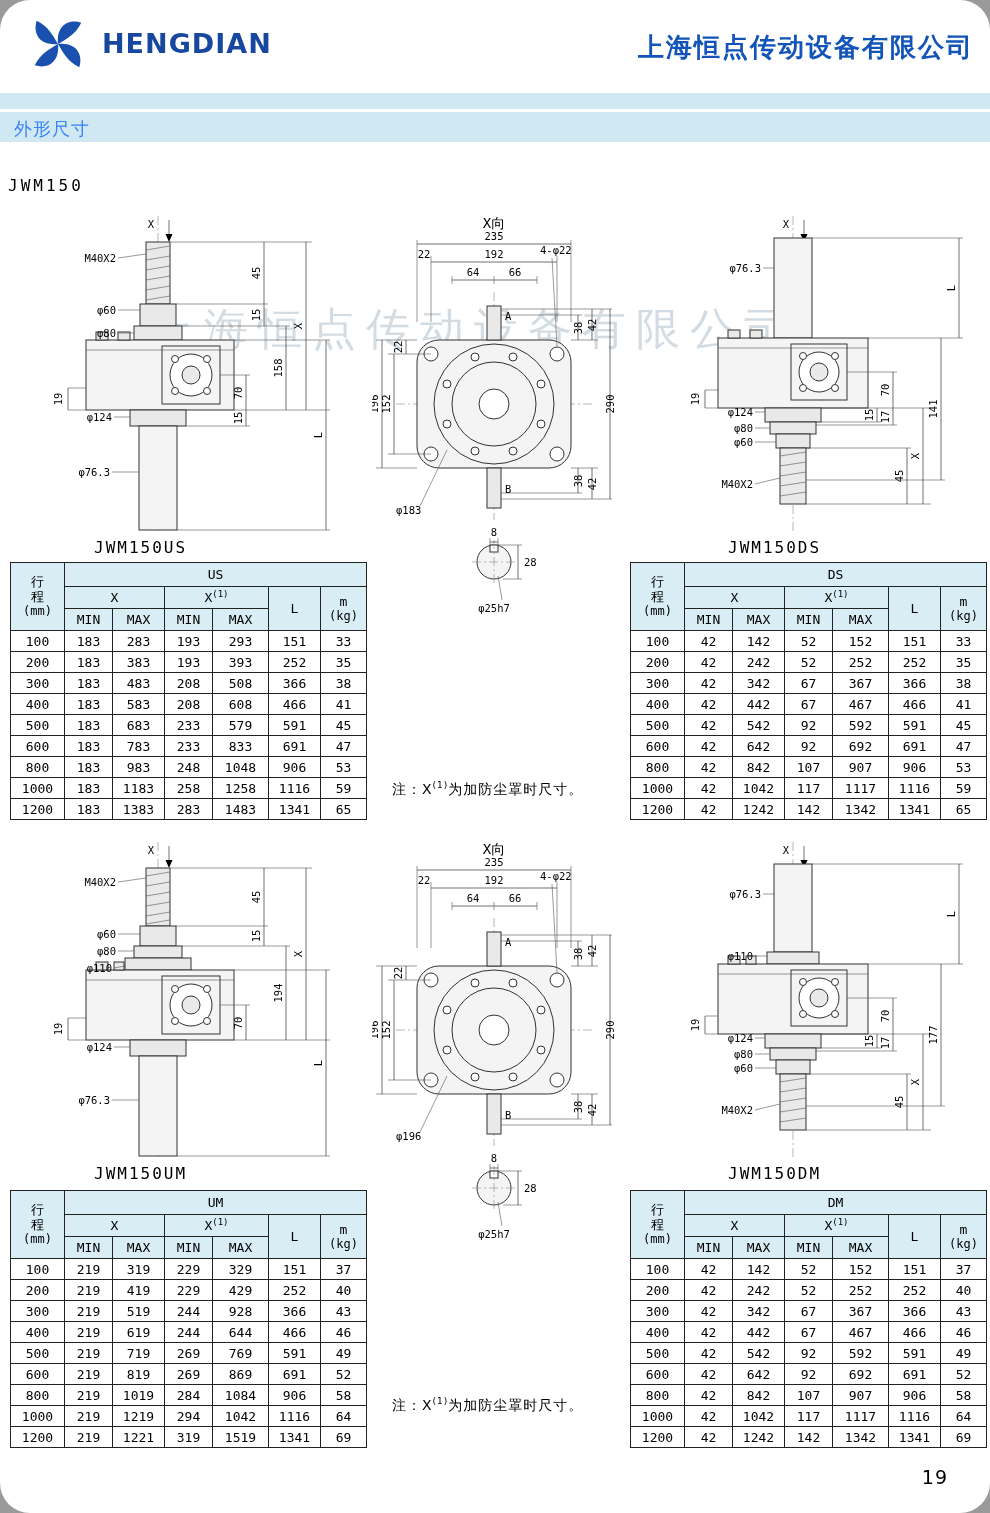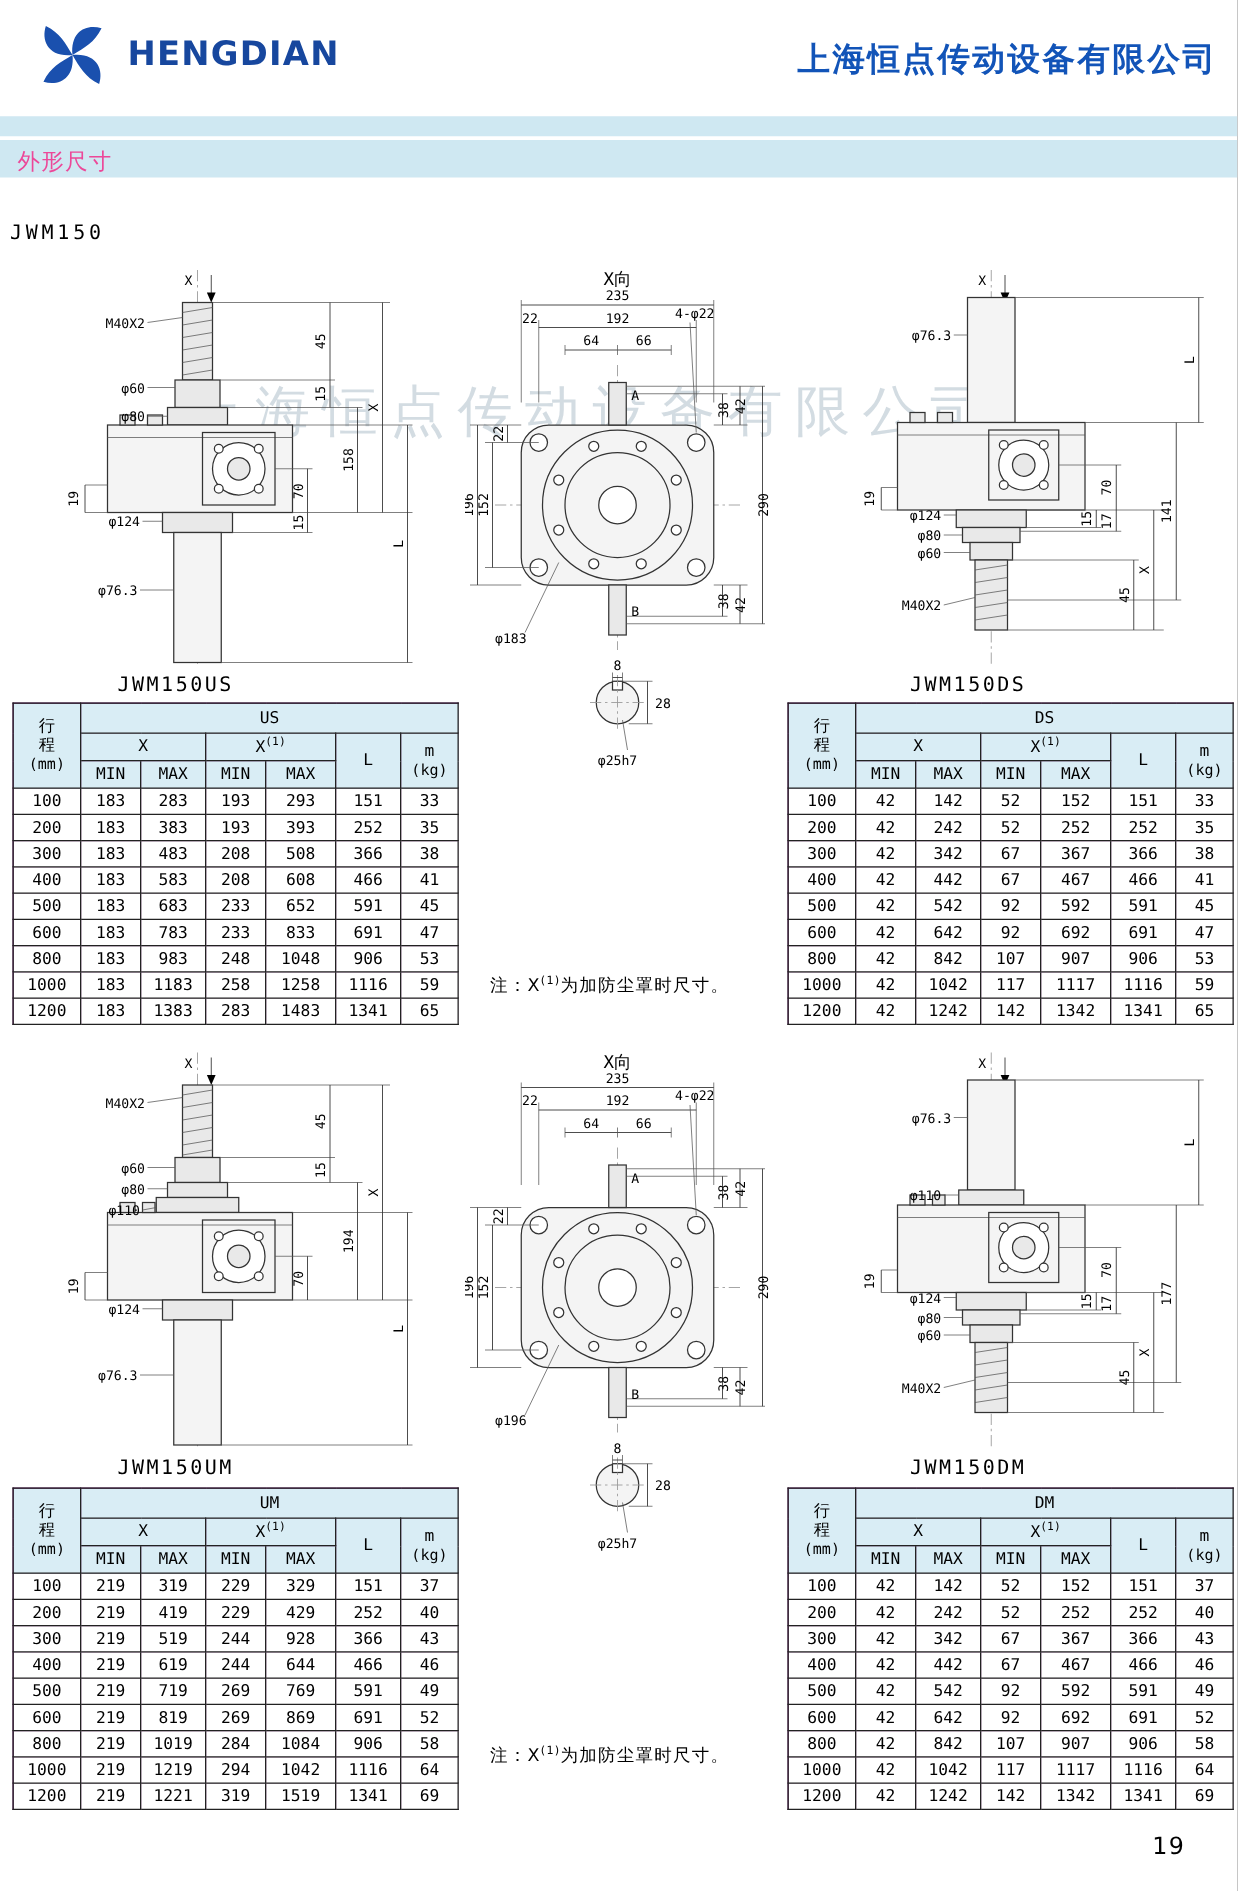--- a/index.html
+++ b/index.html
@@ -1,26 +1,26 @@
 <!DOCTYPE html>
 <html><head>
 <meta charset="utf-8">
 <style>
   * { margin:0; padding:0; box-sizing:border-box; }
   html,body { background:#9a9a9a; }
   .page { position:relative; width:990px; height:1513px; margin:0 auto; background:#fff; overflow:hidden;
-          font-family:"DejaVu Sans","Liberation Sans",sans-serif; color:#000; }
+          font-family:"DejaVu Sans","Liberation Sans",sans-serif; color:#000;border-radius:30px; }
 
   
   .logo { position:absolute; left:27px; top:13px; }
   .brand { position:absolute; left:102px; top:28px; font-size:27px; font-weight:bold; color:#17479e; letter-spacing:1px; }
   .company { position:absolute; right:16px; top:30px; font-size:26px; font-weight:bold; color:#1254b8; letter-spacing:2px; }
   .band1 { position:absolute; left:0; top:93px; width:100%; height:16px; background:#cfe8f2; }
   .section-bar { position:absolute; left:0; top:112px; width:100%; height:30px; background:#cfe8f2; }
-  .section-title { position:absolute; left:14px; top:117px; font-size:18px; color:#ec4899; letter-spacing:1px; }
+  .section-title { position:absolute; left:14px; top:117px; font-size:18px; color:#3b82f6; letter-spacing:1px; }
   .model { position:absolute; left:8px; top:176px; font:16px "DejaVu Sans Mono","Liberation Mono",monospace; letter-spacing:3px;text-align:center; }
   .pageno { position:absolute; right:42px; top:1466px; font-size:19px; letter-spacing:1px; }
   .watermark { position:absolute; left:150px; top:300px; font-size:44px; letter-spacing:10px; color:rgba(140,162,178,0.38);
                white-space:nowrap; pointer-events:none; }
 
   
   .drawing { position:absolute; }
   .drawing text { font:10.5px "DejaVu Sans Mono","Liberation Mono",monospace; fill:#000; }
   .drawing .title-txt { font-size:14px; }
   .part  { fill:#e9e9e9; stroke:#333; stroke-width:1; }
@@ -360,21 +360,21 @@
           <td>208</td>
           <td>608</td>
           <td>466</td>
           <td>41</td>
         </tr>
         <tr>
           <td>500</td>
           <td>183</td>
           <td>683</td>
           <td>233</td>
-          <td>652</td>
+          <td>579</td>
           <td>591</td>
           <td>45</td>
         </tr>
         <tr>
           <td>600</td>
           <td>183</td>
           <td>783</td>
           <td>233</td>
           <td>833</td>
           <td>691</td>

